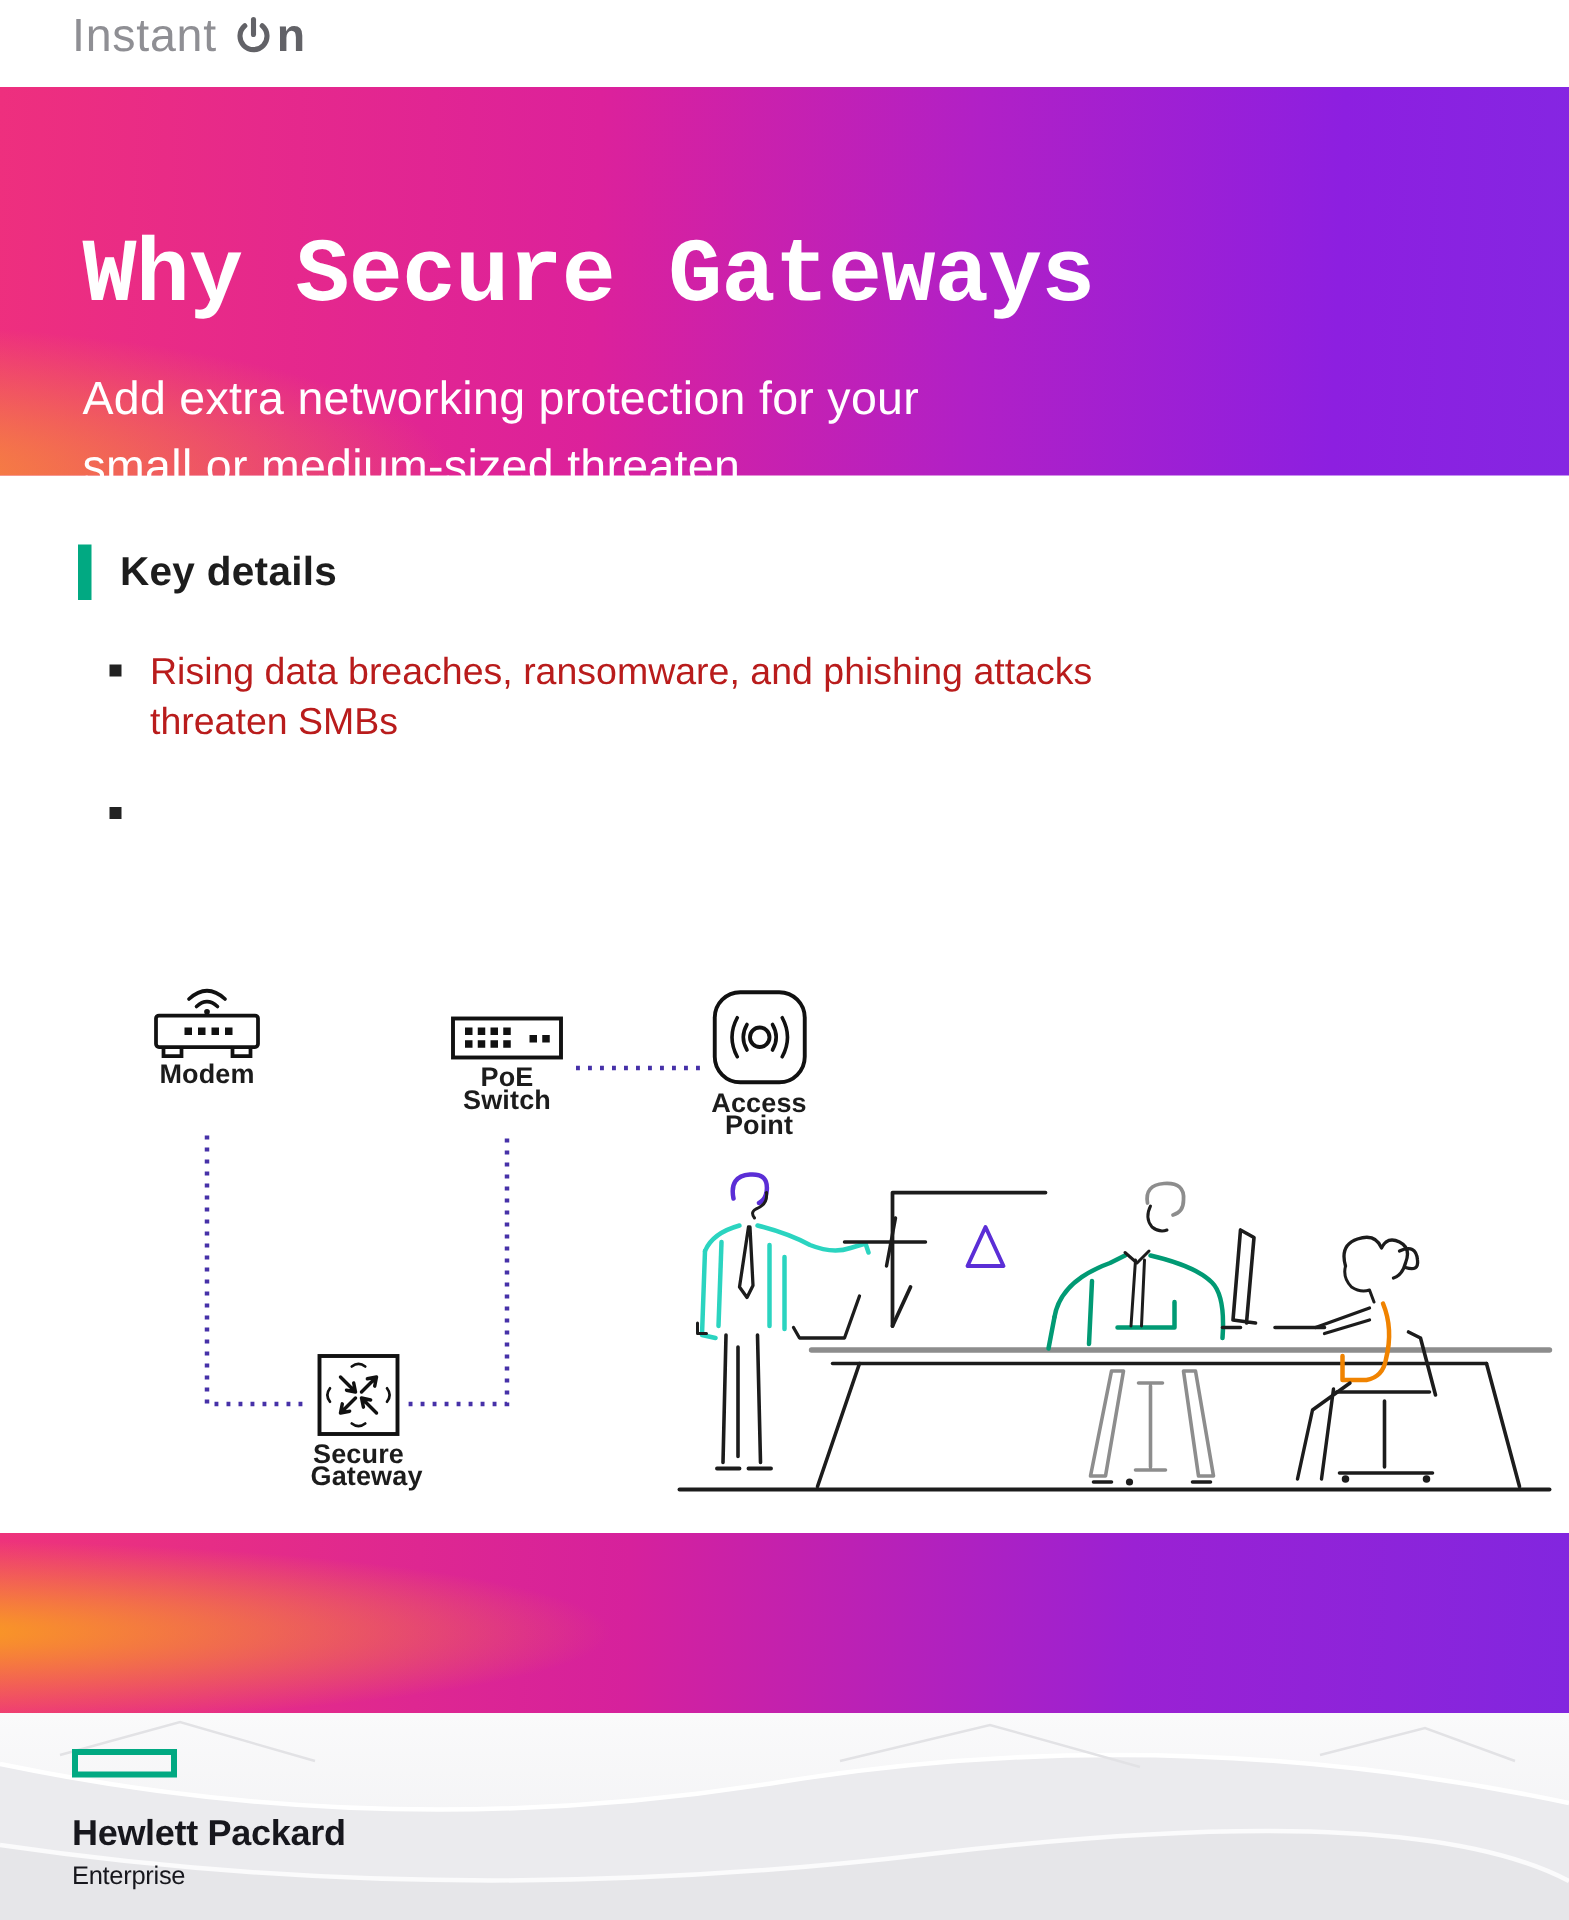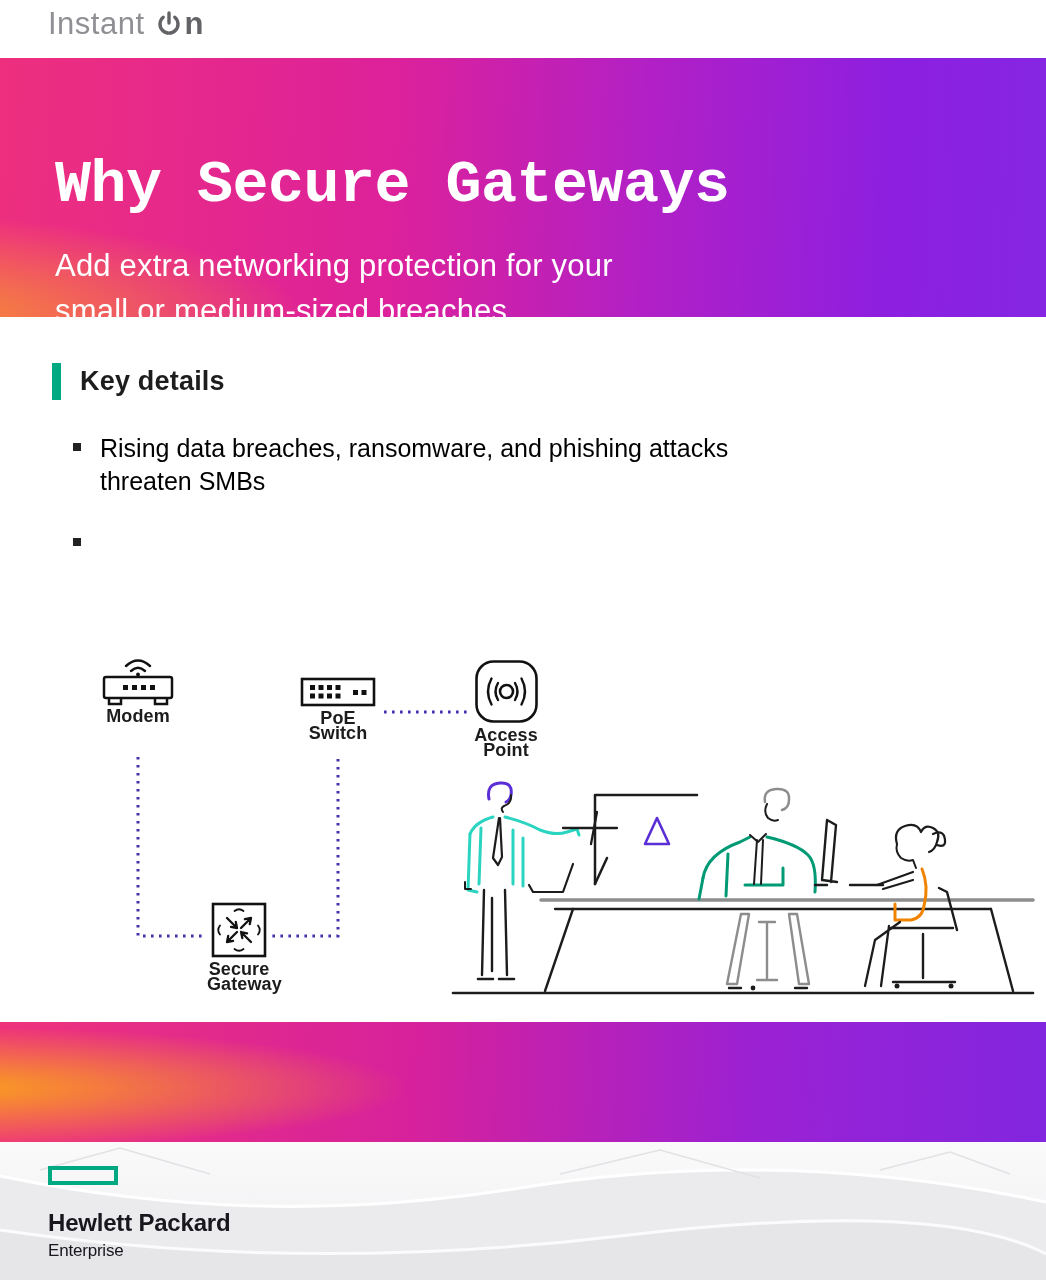--- a/index.html
+++ b/index.html
@@ -34,21 +34,21 @@
   }
 
   
   .kd-bar{left:52px;top:363px;width:9px;height:37px;background:#01A982;}
   .kd-heading{left:80px;top:366px;font-size:27px;font-weight:700;color:#1d1d1d;letter-spacing:.2px;}
 
   .bullet{left:73px;width:900px;display:flex;align-items:flex-start;}
   .bullet-1{top:432px;}
   .bullet-2{top:527px;}
   .bullet-marker{flex:0 0 8px;width:8px;height:8px;background:#222;margin-top:11px;margin-right:19px;}
-  .bullet-text{font-size:25px;line-height:33px;color:#000000;}
+  .bullet-text{font-size:25px;line-height:33px;color:#b91c1c;}
   .bullet-line{display:block;white-space:pre-wrap;}
 
   
   .diagram{left:0;top:640px;width:1046px;height:375px;}
   .diagram svg.lines{position:absolute;left:0;top:0;}
   .node{position:absolute;text-align:center;}
   .node-label{
     font-size:18px;font-weight:700;color:#1c1c1c;line-height:15px;letter-spacing:.1px;
     margin-top:3px;
   }
@@ -85,21 +85,21 @@
         </svg>
       </span>
       <span class="brand-suffix">n</span>
     </div>
   </div>
 
   <div class="abs hero">
     <div class="abs hero-title">Why Secure Gateways</div>
     <div class="abs hero-subtitle">
       <span class="bullet-line">Add extra networking protection for your</span>
-      <span class="bullet-line">small or medium-sized breaches</span>
+      <span class="bullet-line">small or medium-sized threaten</span>
     </div>
   </div>
 
   <div class="abs kd-bar"></div>
   <div class="abs kd-heading">Key details</div>
 
   <div class="abs bullet bullet-1">
     <span class="bullet-marker"></span>
     <span class="bullet-text">
       <span class="bullet-line">Rising data breaches, ransomware, and phishing attacks</span>

